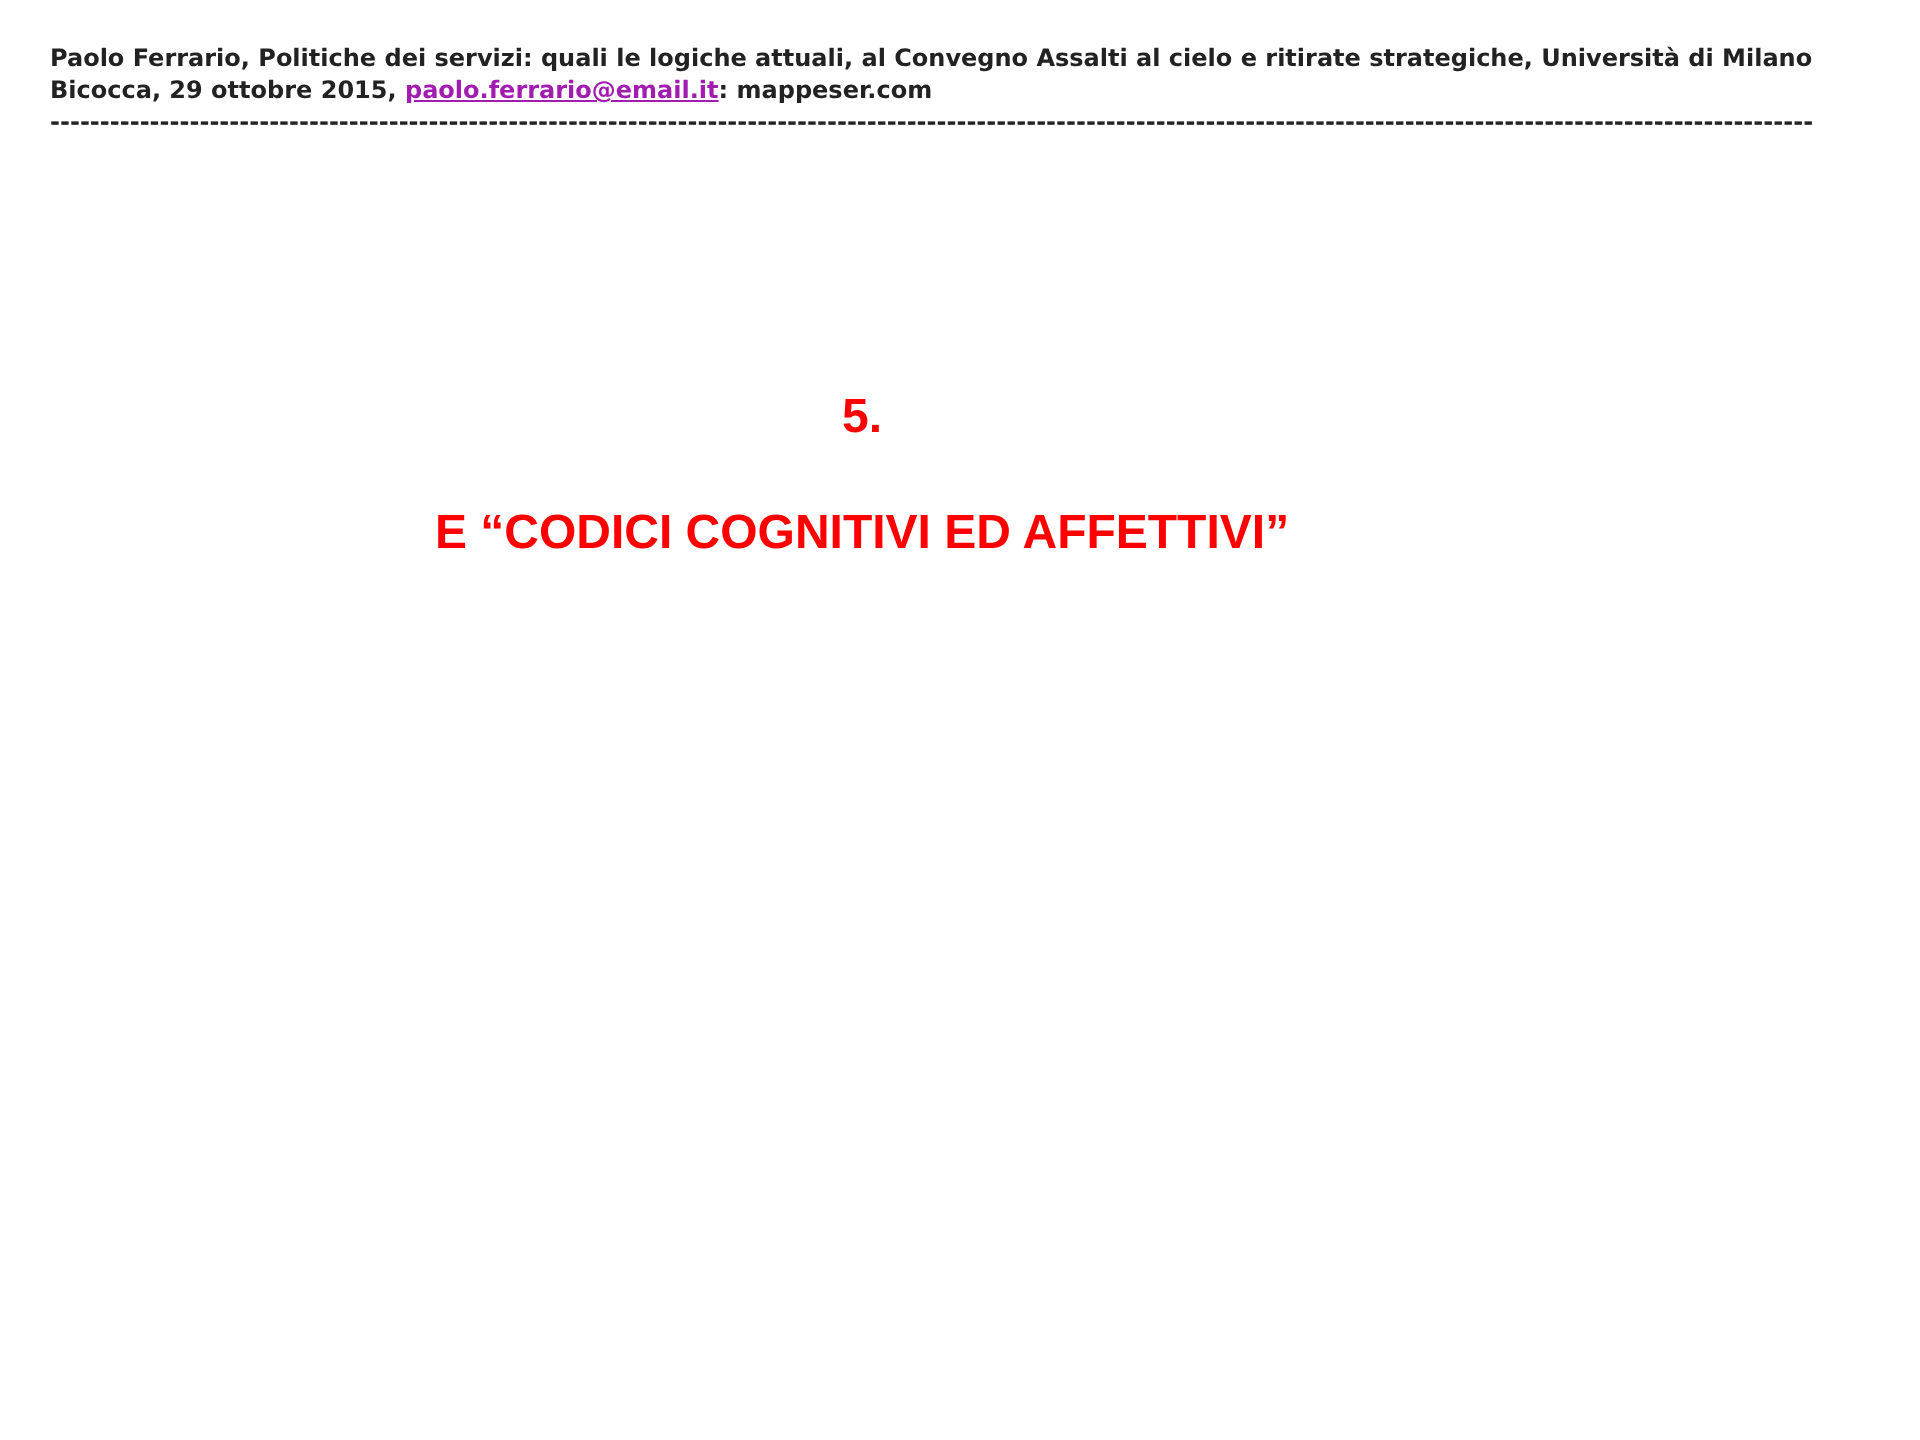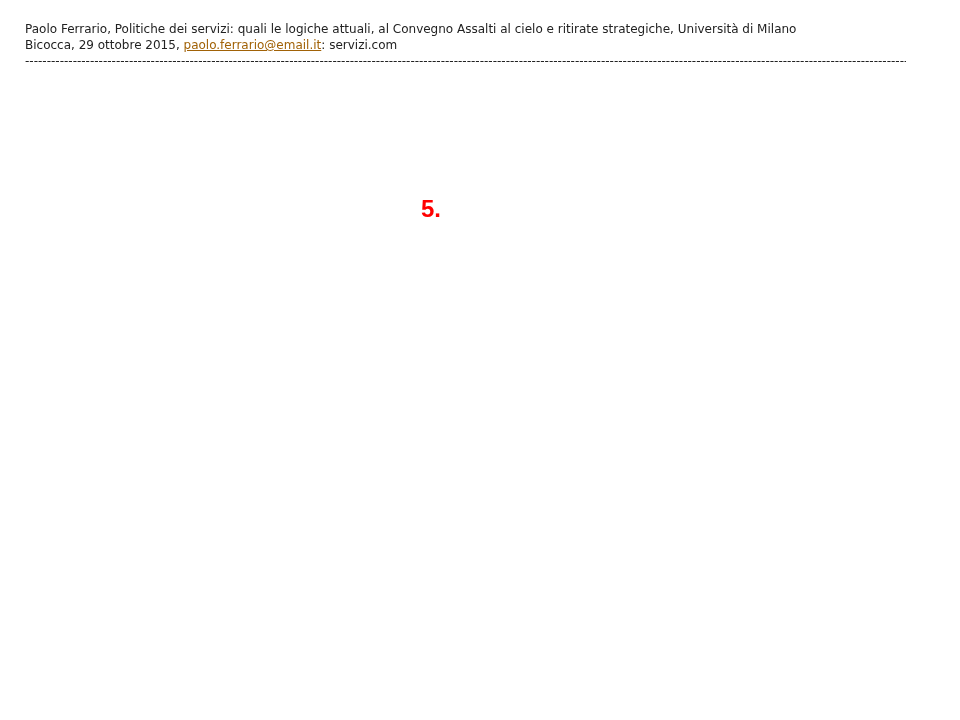--- a/index.html
+++ b/index.html
@@ -50,23 +50,24 @@
     color: #ff0000;
     white-space: nowrap;
   }
   .title-line {
     height: 58px;
   }
 </style>
 </head>
 <body style="background: rgb(255, 255, 255);">
 
-<div class="header" style="color: rgb(34, 34, 34);">
+<div class="header" style="color: rgb(34, 34, 34); font-weight: bold;">
   <div class="header-line">Paolo Ferrario, Politiche dei servizi: quali le logiche attuali, al Convegno Assalti al cielo e ritirate strategiche, Università di Milano</div>
   <div class="header-line">
-    <span>Bicocca, 29 ottobre 2015, </span><a class="email-link" style="color: #a16207;">paolo.ferrario@email.it</a><span>: servizi.com</span>
+    <span>Bicocca, 29 ottobre 2015, </span><a class="email-link" style="color: #a21caf;">paolo.ferrario@email.it</a><span>: mappeser.com</span>
   </div>
   <div class="divider-line">------------------------------------------------------------------------------------------------------------------------------------------------------------------------------------------------------------------------------------------------</div>
 </div>
 
 <div class="title-block" style="color: rgb(255, 0, 0);">
   <div class="title-line">5.</div>
+  <div class="title-line">E “CODICI COGNITIVI ED AFFETTIVI”</div>
 </div>
 
 </body></html>

